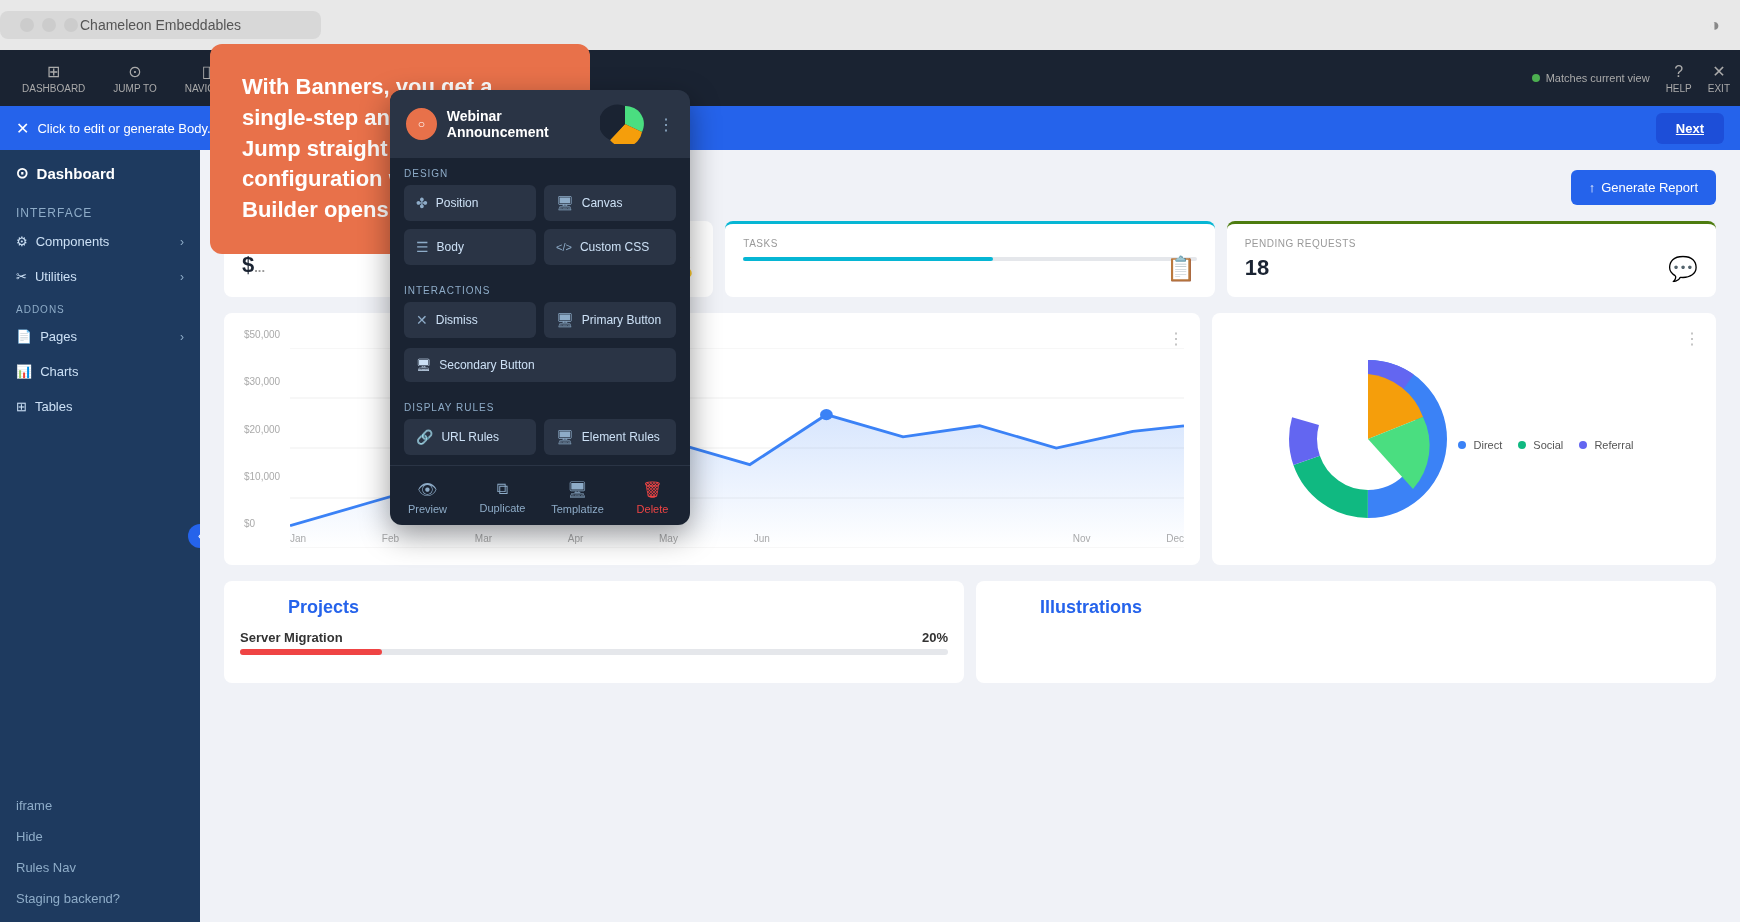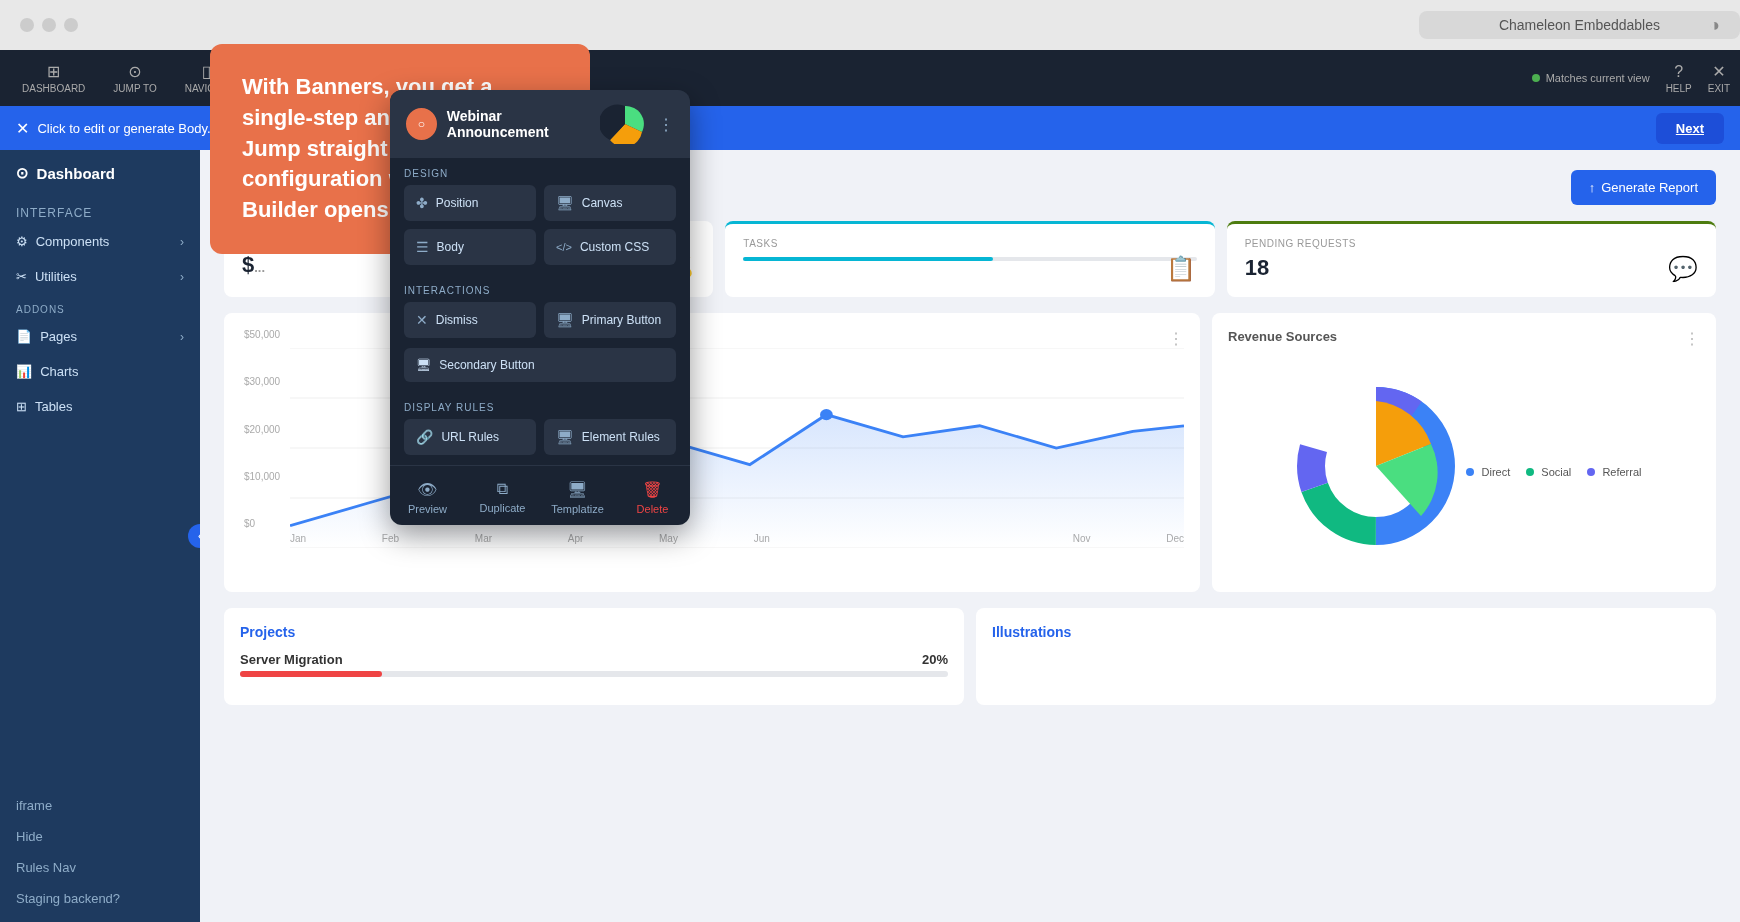--- a/index.html
+++ b/index.html
@@ -4,21 +4,21 @@
   <style>
     * { box-sizing: border-box; margin: 0; padding: 0; }
     body { font-family: -apple-system, BlinkMacSystemFont, 'Segoe UI', sans-serif; background: #f0f2f5; width: 1740px; height: 922px; overflow: hidden; position: relative; }
 
     
     .title-bar {
       background: #e8e8e8;
       height: 50px;
       display: flex;
       align-items: center;
-      justify-content: flex-end;
+      justify-content: flex-start;
       position: relative;
     }
     .traffic-lights {
       position: absolute;
       left: 20px;
       display: flex;
       gap: 8px;
     }
     .traffic-light {
       width: 14px; height: 14px;
@@ -342,24 +342,25 @@
       gap: 12px;
       padding: 0 24px;
     }
     .projects-card {
       background: #fff;
       border-radius: 8px;
       padding: 16px;
       flex: 1;
     }
     .projects-title {
-      font-size: 14px;
+      font-size: 18px;
       font-weight: 600;
       color: #2563eb;
       margin-bottom: 12px;
+      margin-left: 48px;
     }
     .project-item { margin-bottom: 12px; }
     .project-name-row {
       display: flex;
       justify-content: space-between;
       font-size: 13px;
       color: #333;
       margin-bottom: 4px;
       font-weight: bold;
     }
@@ -677,21 +678,20 @@
           <span></span>
           <span></span>
           <span></span>
           <span>Nov</span>
           <span>Dec</span>
         </div>
       </div>
 
       <div class="chart-card revenue-card">
         <div class="chart-three-dots">⋮</div>
-        <div class="chart-title">Revenue Sources</div>
         <div class="donut-wrap">
           <svg width="180" height="180" viewBox="0 0 180 180">
 
             <circle cx="90" cy="90" r="65" fill="none" stroke="#3b82f6" stroke-width="28" stroke-dasharray="204 204" stroke-dashoffset="0" transform="rotate(-90 90 90)"></circle>
             <circle cx="90" cy="90" r="65" fill="none" stroke="#10b981" stroke-width="28" stroke-dasharray="80 204" stroke-dashoffset="-204" transform="rotate(-90 90 90)"></circle>
             <circle cx="90" cy="90" r="65" fill="none" stroke="#6366f1" stroke-width="28" stroke-dasharray="40 244" stroke-dashoffset="-284" transform="rotate(-90 90 90)"></circle>
 
             <path d="M90,25 A65,65 0 0,1 145,68 L90,90 Z" fill="#f59e0b"></path>
             <path d="M145,68 A65,65 0 0,1 135,140 L90,90 Z" fill="#4ade80"></path>
           </svg>

